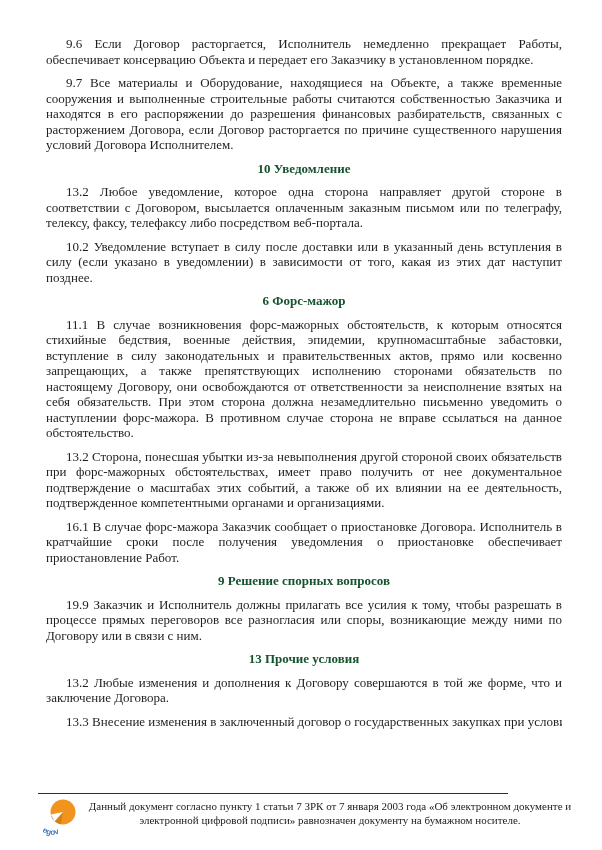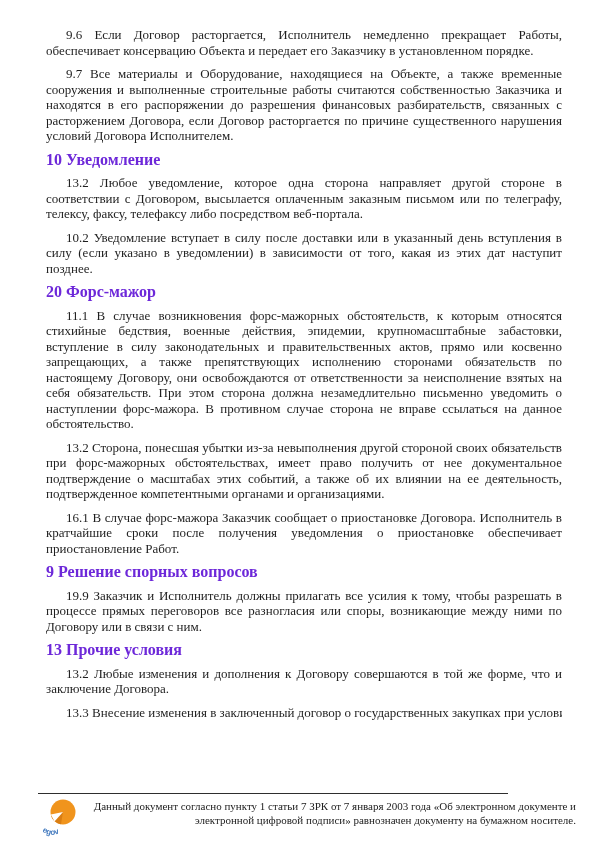--- a/index.html
+++ b/index.html
@@ -6,36 +6,37 @@
   .page {
     position:relative;
     width:602px; height:850px;
     background:#ffffff;
     color:#1e1e1e;
     font-family:"Liberation Serif","DejaVu Serif",serif;
     overflow:hidden;
   }
   .doc-body {
     position:absolute;
-    top:27px; left:46px;
+    top:36px; left:46px;
     width:516px;
   }
   .para {
     margin:0 0 8px 0;
     font-size:13px;
     line-height:15.5px;
     text-align:justify;
     text-indent:20px;
   }
   .heading {
     margin:2px 0 8px 0;
-    font-size:16px;
+    font-size:13px;
     line-height:15.5px;
     font-weight:bold;
-    color:#6d28d9;
+    text-align:center;
+    color:#14532d;
   }
   .para-cutoff {
     margin-bottom:0;
     white-space:nowrap;
     overflow:hidden;
   }
   .footnote-rule {
     position:absolute;
     left:38px; top:793px;
     width:470px; height:1px;
@@ -51,35 +52,35 @@
     left:0; top:0;
     width:40px; height:46px;
   }
   .footer-note {
     position:absolute;
     left:44px; top:2px;
     width:492px;
     font-size:11px;
     line-height:13.5px;
     color:#222222;
-    text-align:right;
+    text-align:center;
   }
 </style>
 </head>
 <body>
 
 <div class="page">
 
   <div class="doc-body">
     <p class="para">9.6 Если Договор расторгается, Исполнитель немедленно прекращает Работы, обеспечивает консервацию Объекта и передает его Заказчику в установленном порядке.</p>
     <p class="para">9.7 Все материалы и Оборудование, находящиеся на Объекте, а также временные сооружения и выполненные строительные работы считаются собственностью Заказчика и находятся в его распоряжении до разрешения финансовых разбирательств, связанных с расторжением Договора, если Договор расторгается по причине существенного нарушения условий Договора Исполнителем.</p>
     <h2 class="heading">10 Уведомление</h2>
     <p class="para">13.2 Любое уведомление, которое одна сторона направляет другой стороне в соответствии с Договором, высылается оплаченным заказным письмом или по телеграфу, телексу, факсу, телефаксу либо посредством веб-портала.</p>
     <p class="para">10.2 Уведомление вступает в силу после доставки или в указанный день вступления в силу (если указано в уведомлении) в зависимости от того, какая из этих дат наступит позднее.</p>
-    <h2 class="heading">20 Форс-мажор</h2>
+    <h2 class="heading">6 Форс-мажор</h2>
     <p class="para">11.1 В случае возникновения форс-мажорных обстоятельств, к которым относятся стихийные бедствия, военные действия, эпидемии, крупномасштабные забастовки, вступление в силу законодательных и правительственных актов, прямо или косвенно запрещающих, а также препятствующих исполнению сторонами обязательств по настоящему Договору, они освобождаются от ответственности за неисполнение взятых на себя обязательств. При этом сторона должна незамедлительно письменно уведомить о наступлении форс-мажора. В противном случае сторона не вправе ссылаться на данное обстоятельство.</p>
     <p class="para">13.2 Сторона, понесшая убытки из-за невыполнения другой стороной своих обязательств при форс-мажорных обстоятельствах, имеет право получить от нее документальное подтверждение о масштабах этих событий, а также об их влиянии на ее деятельность, подтвержденное компетентными органами и организациями.</p>
     <p class="para">16.1 В случае форс-мажора Заказчик сообщает о приостановке Договора. Исполнитель в кратчайшие сроки после получения уведомления о приостановке обеспечивает приостановление Работ.</p>
     <h2 class="heading">9 Решение спорных вопросов</h2>
     <p class="para">19.9 Заказчик и Исполнитель должны прилагать все усилия к тому, чтобы разрешать в процессе прямых переговоров все разногласия или споры, возникающие между ними по Договору или в связи с ним.</p>
     <h2 class="heading">13 Прочие условия</h2>
     <p class="para">13.2 Любые изменения и дополнения к Договору совершаются в той же форме, что и заключение Договора.</p>
     <p class="para para-cutoff">13.3 Внесение изменения в заключенный договор о государственных закупках при условии</p>
   </div>
 

